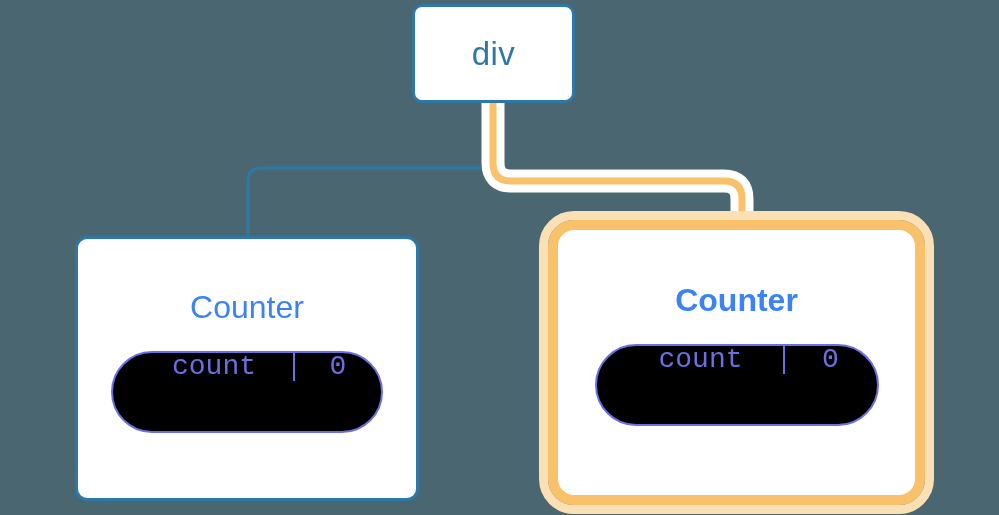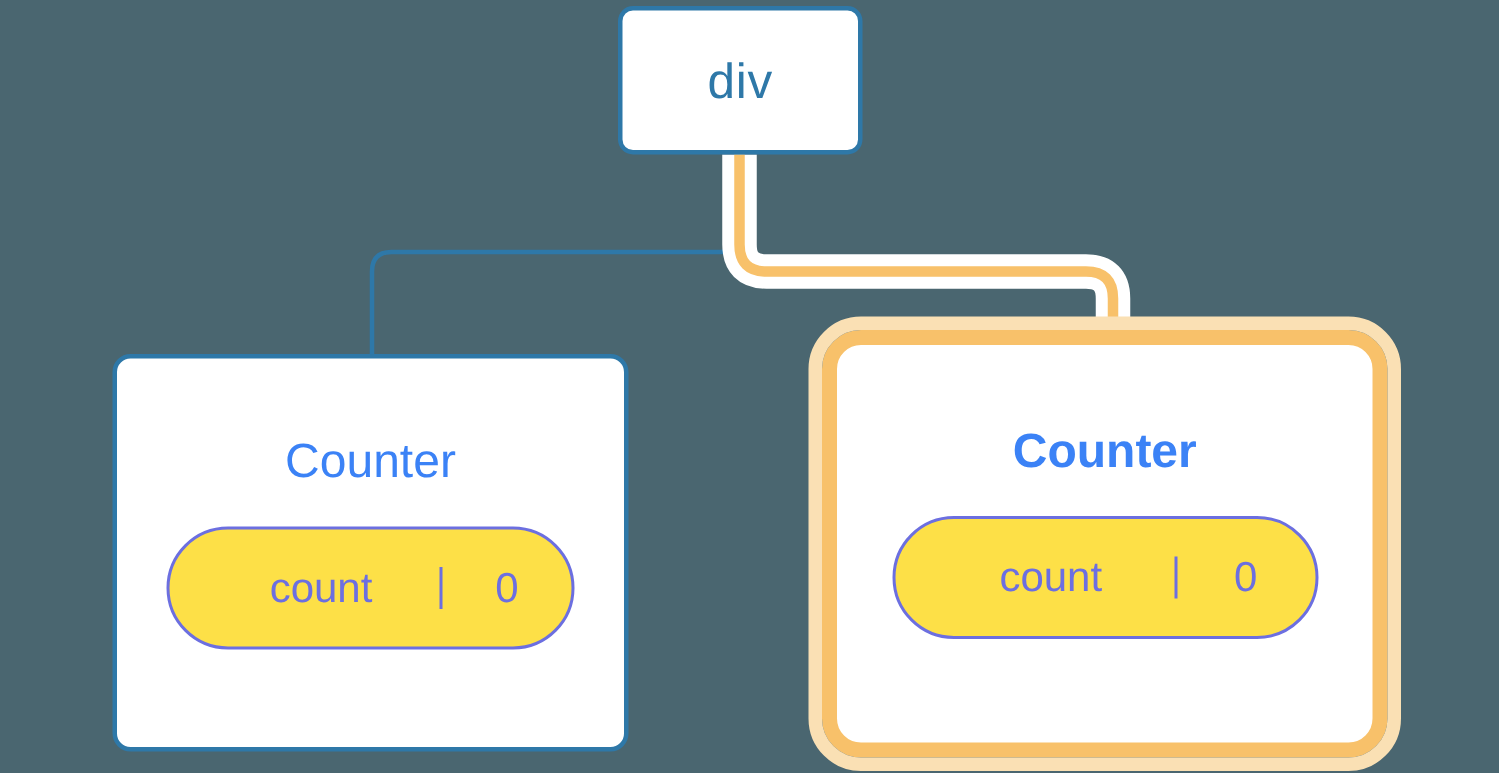--- a/index.html
+++ b/index.html
@@ -63,26 +63,27 @@
     line-height:1;
     margin-bottom:0;
   }
   #node-counter-left .node-title{ font-weight:400; margin-top:-14px; }
   #node-counter-right .node-title{ font-weight:700; margin-top:-16px; }
 
   
   .state-capsule{
     margin-top:28px;
     display:flex;
-    align-items:center;
+    align-items:flex-start;
     border:2px solid #6c6fe0;
     border-radius:999px;
     height:78px;
-    background:#fde047;
+    background:#000000;
     overflow:hidden;
+    font-family:Liberation Mono, monospace;
   }
   #node-counter-left .state-capsule{ width:268px; }
   #node-counter-right .state-capsule{ width:280px; }
 
   .state-key,.state-val{
     display:flex;align-items:center;justify-content:center;
     font-size:28px;color:#6c6fe0;font-weight:400;line-height:1;
   }
   .state-key{ flex:1 1 auto; padding:0 6px 0 28px; }
   .state-val{ flex:0 0 86px; border-left:2px solid #6c6fe0; }

